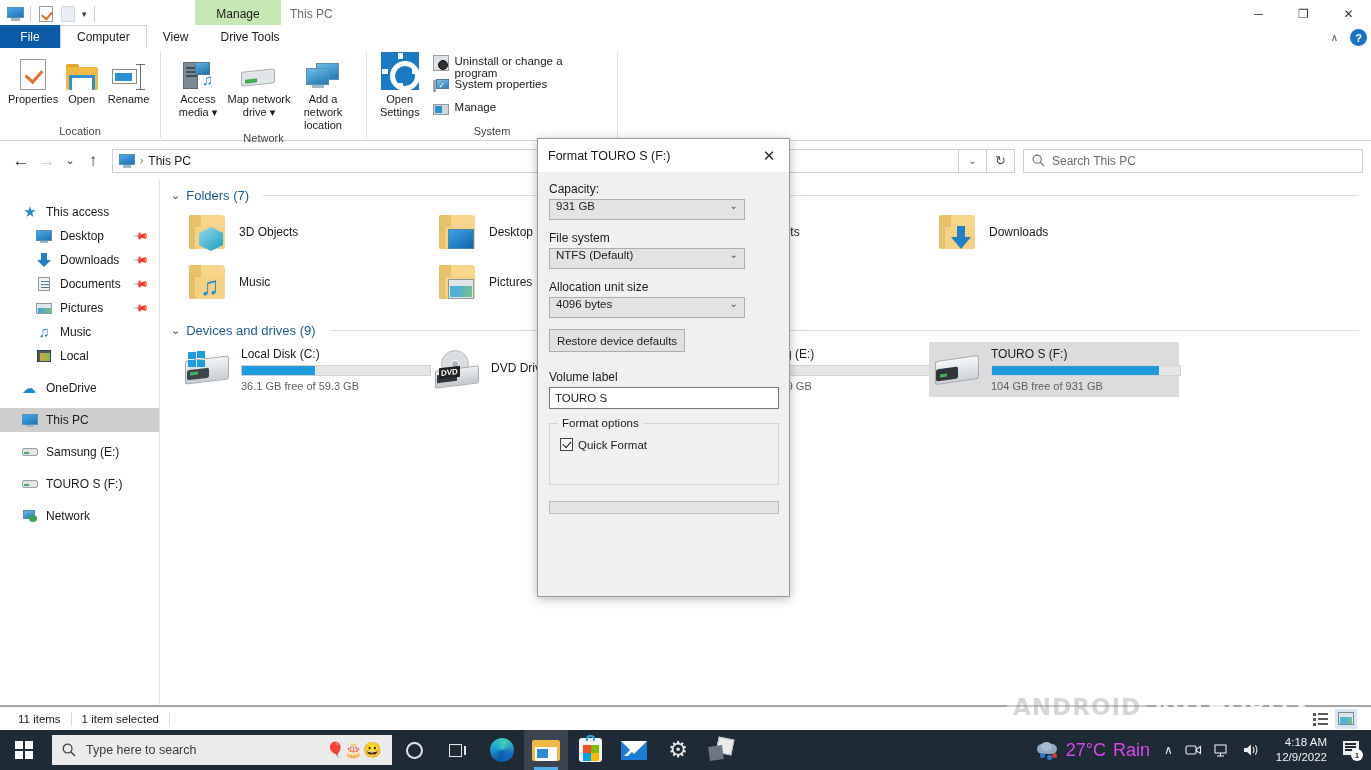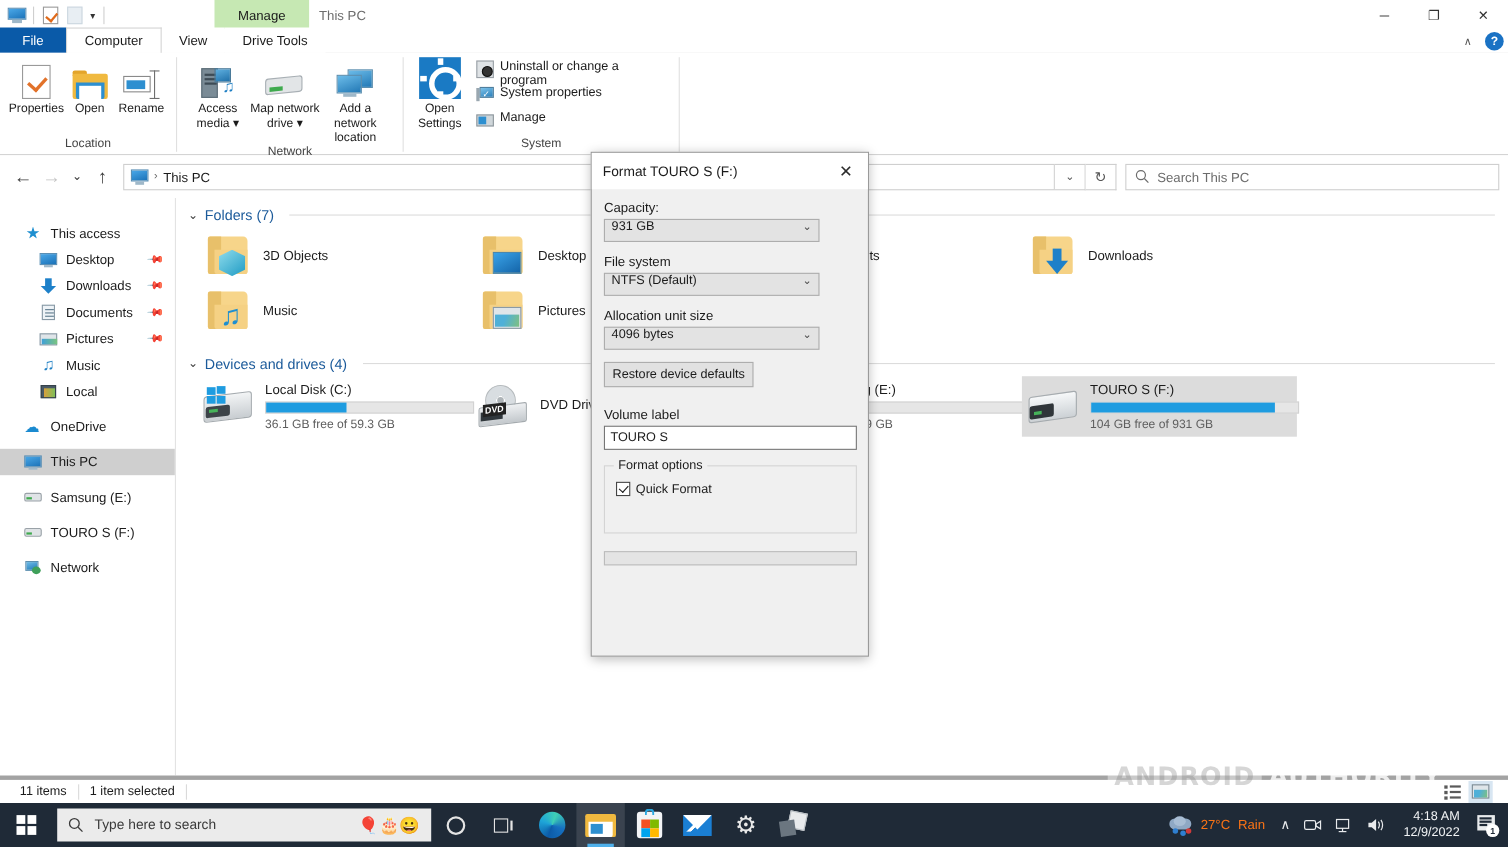--- a/index.html
+++ b/index.html
@@ -266,21 +266,21 @@
   .dvd-ico .tray{position:absolute;left:0;top:18px;width:44px;height:18px;background:linear-gradient(180deg,#eef0f2,#c3c8cc);border:1px solid #a5abaf;border-radius:2px;transform:skewY(-7deg);}
   .dvd-ico .dkt{position:absolute;left:2px;top:24px;width:20px;height:8px;background:#30373c;transform:skewY(-7deg);}
   .dvd-ico .lbl{position:absolute;left:4px;top:17px;font-size:8px;color:#fff;background:#222;padding:1px 2px;font-weight:bold;transform:skewY(-7deg);}
   .ext-ico .casing{position:absolute;left:0;top:8px;width:44px;height:24px;background:linear-gradient(180deg,#f6f8f9,#ccd1d5);border:1px solid #a5abaf;border-radius:3px;transform:skewY(-8deg);}
   .ext-ico .dark{position:absolute;left:1px;top:18px;width:22px;height:12px;background:#2f3539;transform:skewY(-8deg);border-radius:2px;}
   .ext-ico .grn{position:absolute;left:5px;top:24px;width:7px;height:3px;background:#46b35a;transform:skewY(-8deg);}
 
   
   .statusbar {
     position: absolute; left: 0; top: 705px; width: 1371px; height: 25px;
-    background: #ffffff; border-top: 4px solid #a3a3a3;
+    background: #ffffff; border-top: 2px solid #a3a3a3;
     display: flex; align-items: center; padding: 0 8px; gap: 0;
   }
   .st-text { font-size: 11.5px; color: #1b1b1b; padding: 0 10px; }
   .st-sep { width: 1px; height: 14px; background: #dadada; }
   .view-btns { margin-left: auto; display: flex; gap: 4px; align-items: center; padding-right: 6px; }
   .vb { width: 22px; height: 20px; display: flex; align-items: center; justify-content: center; }
   .vb.active { background: #d8e6f2; }
   .vb-details { width: 15px; height: 12px; position: relative; }
   .vb-details i{position:absolute;left:0;width:3px;height:3px;background:#5a5a5a;display:block;}
   .vb-details b{position:absolute;left:5px;width:10px;height:2px;background:#5a5a5a;display:block;}
@@ -334,21 +334,21 @@
 
   .tray { margin-left: auto; display: flex; align-items: center; gap: 0; padding-right: 4px; height:40px;}
   .tray-item { display:flex; align-items:center; justify-content:center; height: 40px; padding: 0 6px; color: #e8eaec; font-size: 12px;}
   .weather { display:flex;align-items:center;gap:7px; padding: 0 8px; }
   .weather .cloud { width: 22px; height: 17px; position: relative; }
   .weather .cloud .c { position:absolute; left:0; top:2px; width:20px; height:10px; background:#8fa8c4; border-radius:10px;}
   .weather .cloud .c2 { position:absolute; left:4px; top:0; width:11px; height:9px; background:#a8bdd4; border-radius:50%;}
   .weather .cloud .d1 { position:absolute; left:3px; top:11px; width:5px; height:5px; border-radius:50%; background:#2f7fd0;}
   .weather .cloud .d2 { position:absolute; left:10px; top:13px; width:5px; height:5px; border-radius:50%; background:#2f7fd0;}
   .weather .cloud .d3 { position:absolute; left:15px; top:11px; width:5px; height:5px; border-radius:50%; background:#d03a3a;}
-  .weather .wtxt { font-size: 12px; color: #f97316; }
+  .weather .wtxt { font-size: 18px; color: #d946ef; }
   .tray-clock { display:flex; flex-direction: column; justify-content:center; align-items:flex-end; height:40px; padding: 0 10px; color:#f0f2f4; font-size:11.5px; line-height:15px; }
   .notif-ico { width: 18px; height: 18px; position: relative; }
   .notif-ico .pg{position:absolute;left:0;top:0;width:16px;height:14px;background:#e9ebed;}
   .notif-ico .pg i{position:absolute;left:2px;height:2px;background:#1f2a37;display:block;}
   .notif-ico .badge{position:absolute;right:-2px;bottom:-2px;width:12px;height:12px;border-radius:50%;background:#fff;color:#1f2a37;font-size:8px;display:flex;align-items:center;justify-content:center;font-weight:bold;}
 
   
   .dialog {
     position: absolute; left: 537px; top: 138px; width: 253px; height: 459px;
     background: #f0f0f0; border: 1px solid #9a9a9a;
@@ -747,21 +747,21 @@
           <div class="emb" style="left:13px;top:16px">
               <div class="mini-pic"></div>
             </div>
         </div>
         <span class="tlabel">Pictures</span>
       </div>
     </div>
 
     <div class="group-head" style="margin-top:8px">
       <span class="group-chev">⌄</span>
-      <span class="group-label">Devices and drives (4)</span>
+      <span class="group-label">Devices and drives (9)</span>
       <span class="group-rule"></span>
     </div>
 
     <div class="tiles">
       <div class="dtile">
         <div class="dicon hdd-ico">
           <div class="casing"></div>
             <div class="dark"></div>
             <div class="grn"></div>
           <div class="win">

